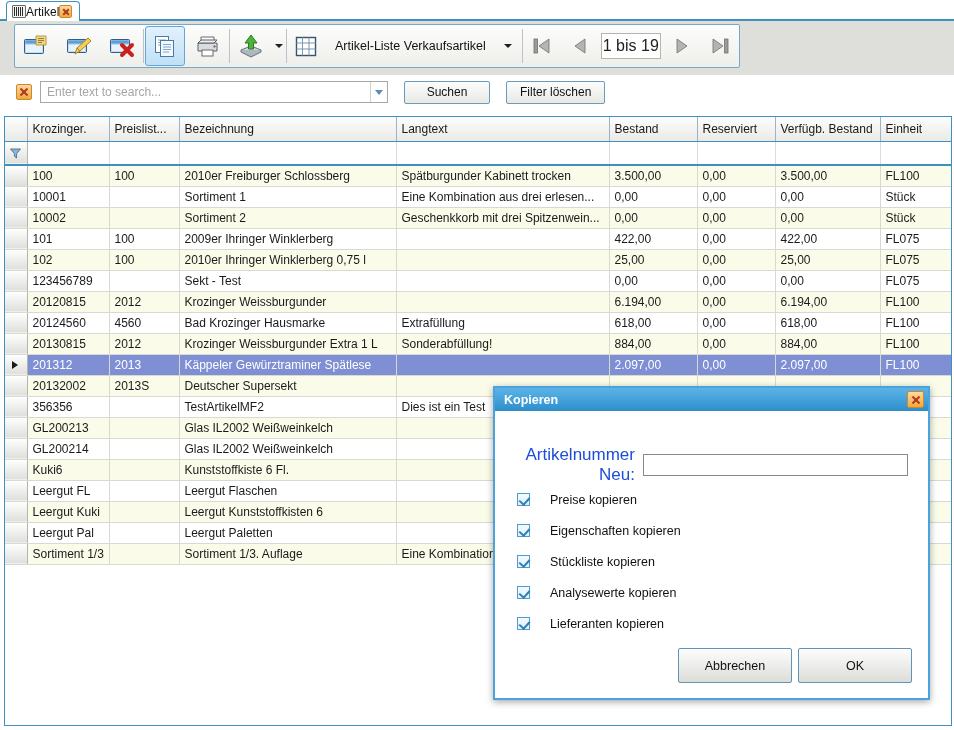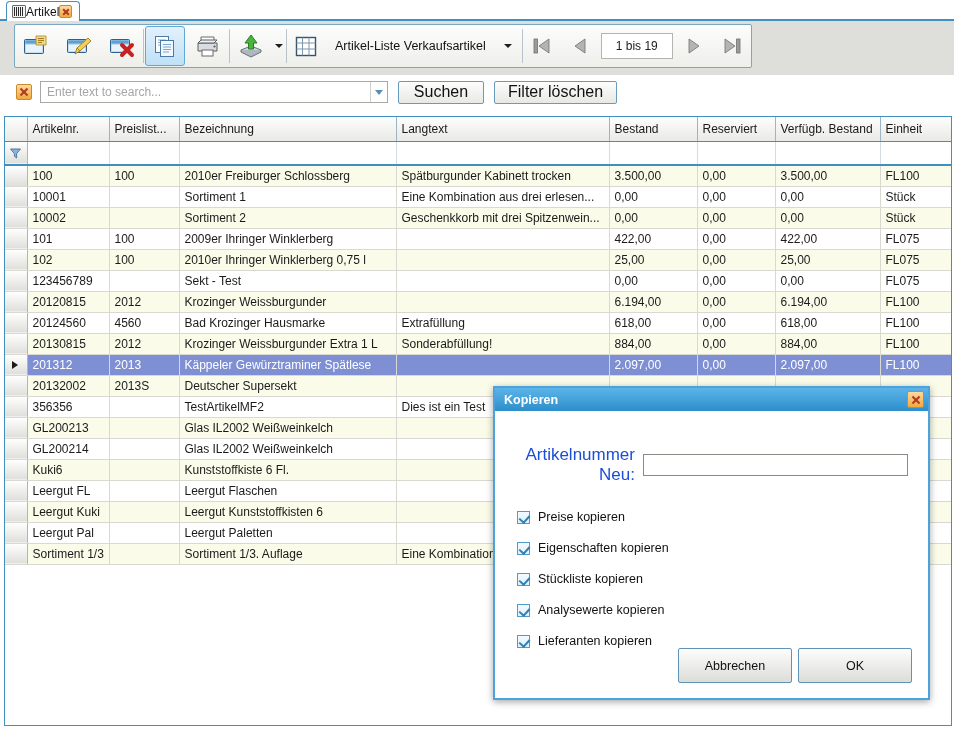--- a/index.html
+++ b/index.html
@@ -117,26 +117,26 @@
   }
   .tb-list-label { font-size: 12.5px; color: #111; white-space: nowrap; }
 
   .tb-pager { display: flex; align-items: center; height: 42px; }
   .pager-btn {
     width: 38px; height: 42px;
     display: flex; align-items: center; justify-content: center;
     cursor: pointer;
   }
   .pager-box {
-    width: 72px; height: 26px;
+    width: 60px; height: 26px;
     margin: 0 2px;
     border: 1px solid #b5b5b0;
     background: #fff;
     display: flex; align-items: center; justify-content: center;
-    font-size: 12px; color: #222;
+    font-size: 16px; color: #222;
     cursor: text;
   }
 
   
   .searchbar {
     position: absolute; left: 0; top: 75px; width: 954px; height: 34px;
     background: #ffffff;
     display: flex; align-items: center;
     padding-left: 16px;
   }
@@ -178,27 +178,27 @@
   }
   .caret-sm {
     width: 0; height: 0;
     border-left: 4px solid transparent;
     border-right: 4px solid transparent;
     border-top: 5px solid #5b8db5;
   }
   .btn {
     height: 23px;
     min-width: 86px;
-    margin-left: 10px;
+    margin-left: 16px;
     padding: 0 13px;
     background: linear-gradient(#fdfdfd, #e8e8e4);
     border: 1px solid #6a9bbd;
     border-radius: 2px;
     font-family: "Liberation Sans", sans-serif;
-    font-size: 16px; color: #111;
+    font-size: 12px; color: #111;
     cursor: pointer;
   }
 
   
   .gridbox {
     position: absolute; left: 4px; top: 116px;
     width: 948px; height: 610px;
     border: 1px solid #3f8fc0;
     background: #ffffff;
     overflow: hidden;
@@ -306,21 +306,21 @@
     width: 265px; height: 22px;
     border: 1px solid #8a8a85;
     background: #fff;
     font-family: "Liberation Sans", sans-serif;
     font-size: 12.5px; color: #111;
     padding: 0 4px;
     outline: none;
   }
   .checks { position: absolute; left: 22px; top: 82px; }
   .checkrow {
-    display: flex; align-items: flex-end; gap: 8px;
+    display: flex; align-items: flex-start; gap: 20px;
     height: 31px;
     cursor: pointer;
   }
   .cbox {
     width: 13px; height: 13px;
     border: 1px solid #4f9bc9;
     background: linear-gradient(#f2fbff, #dff0fb);
     position: relative; flex: none;
   }
   .cbox::after {
@@ -495,21 +495,21 @@
         <col style="width:217px">
         <col style="width:213px">
         <col style="width:88px">
         <col style="width:78px">
         <col style="width:105px">
         <col style="width:71px">
       </colgroup>
       <thead>
         <tr>
           <th class="sel-col"></th>
-          <th>Artikelnr.</th>
+          <th>Krozinger.</th>
           <th>Preislist...</th>
           <th>Bezeichnung</th>
           <th>Langtext</th>
           <th>Bestand</th>
           <th>Reserviert</th>
           <th>Verfügb. Bestand</th>
           <th>Einheit</th>
         </tr>
       </thead>
       <tbody>

